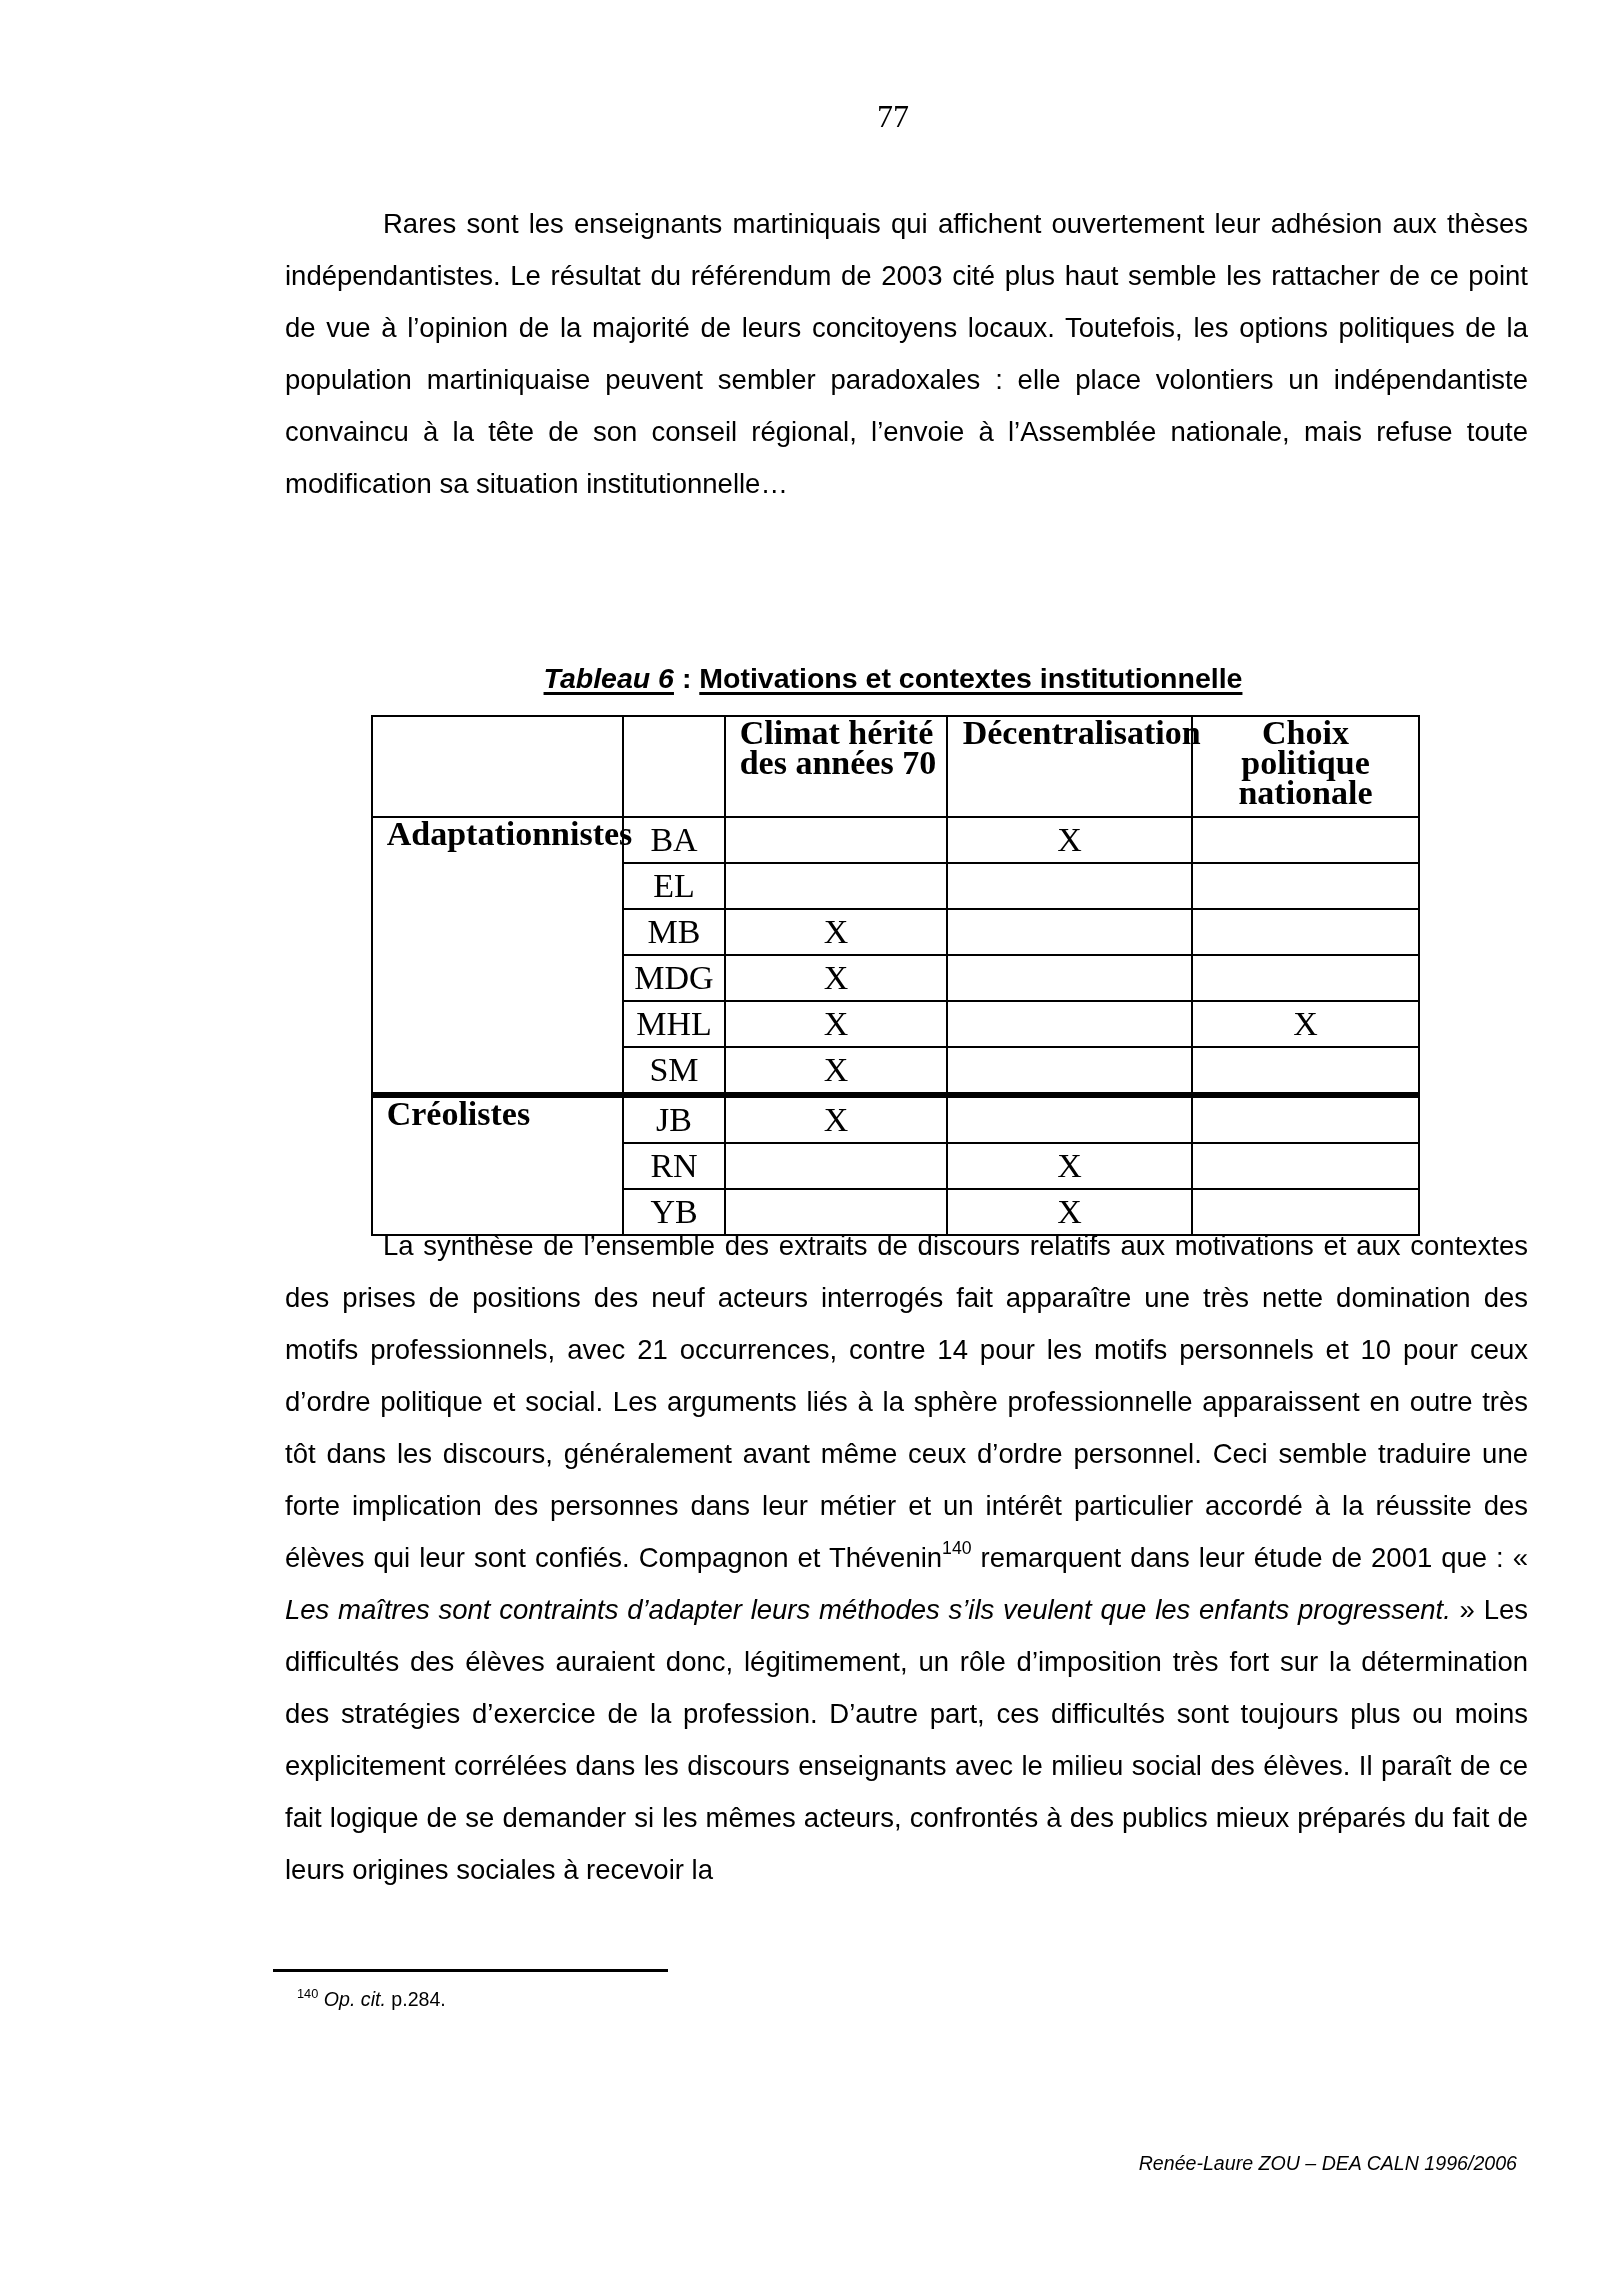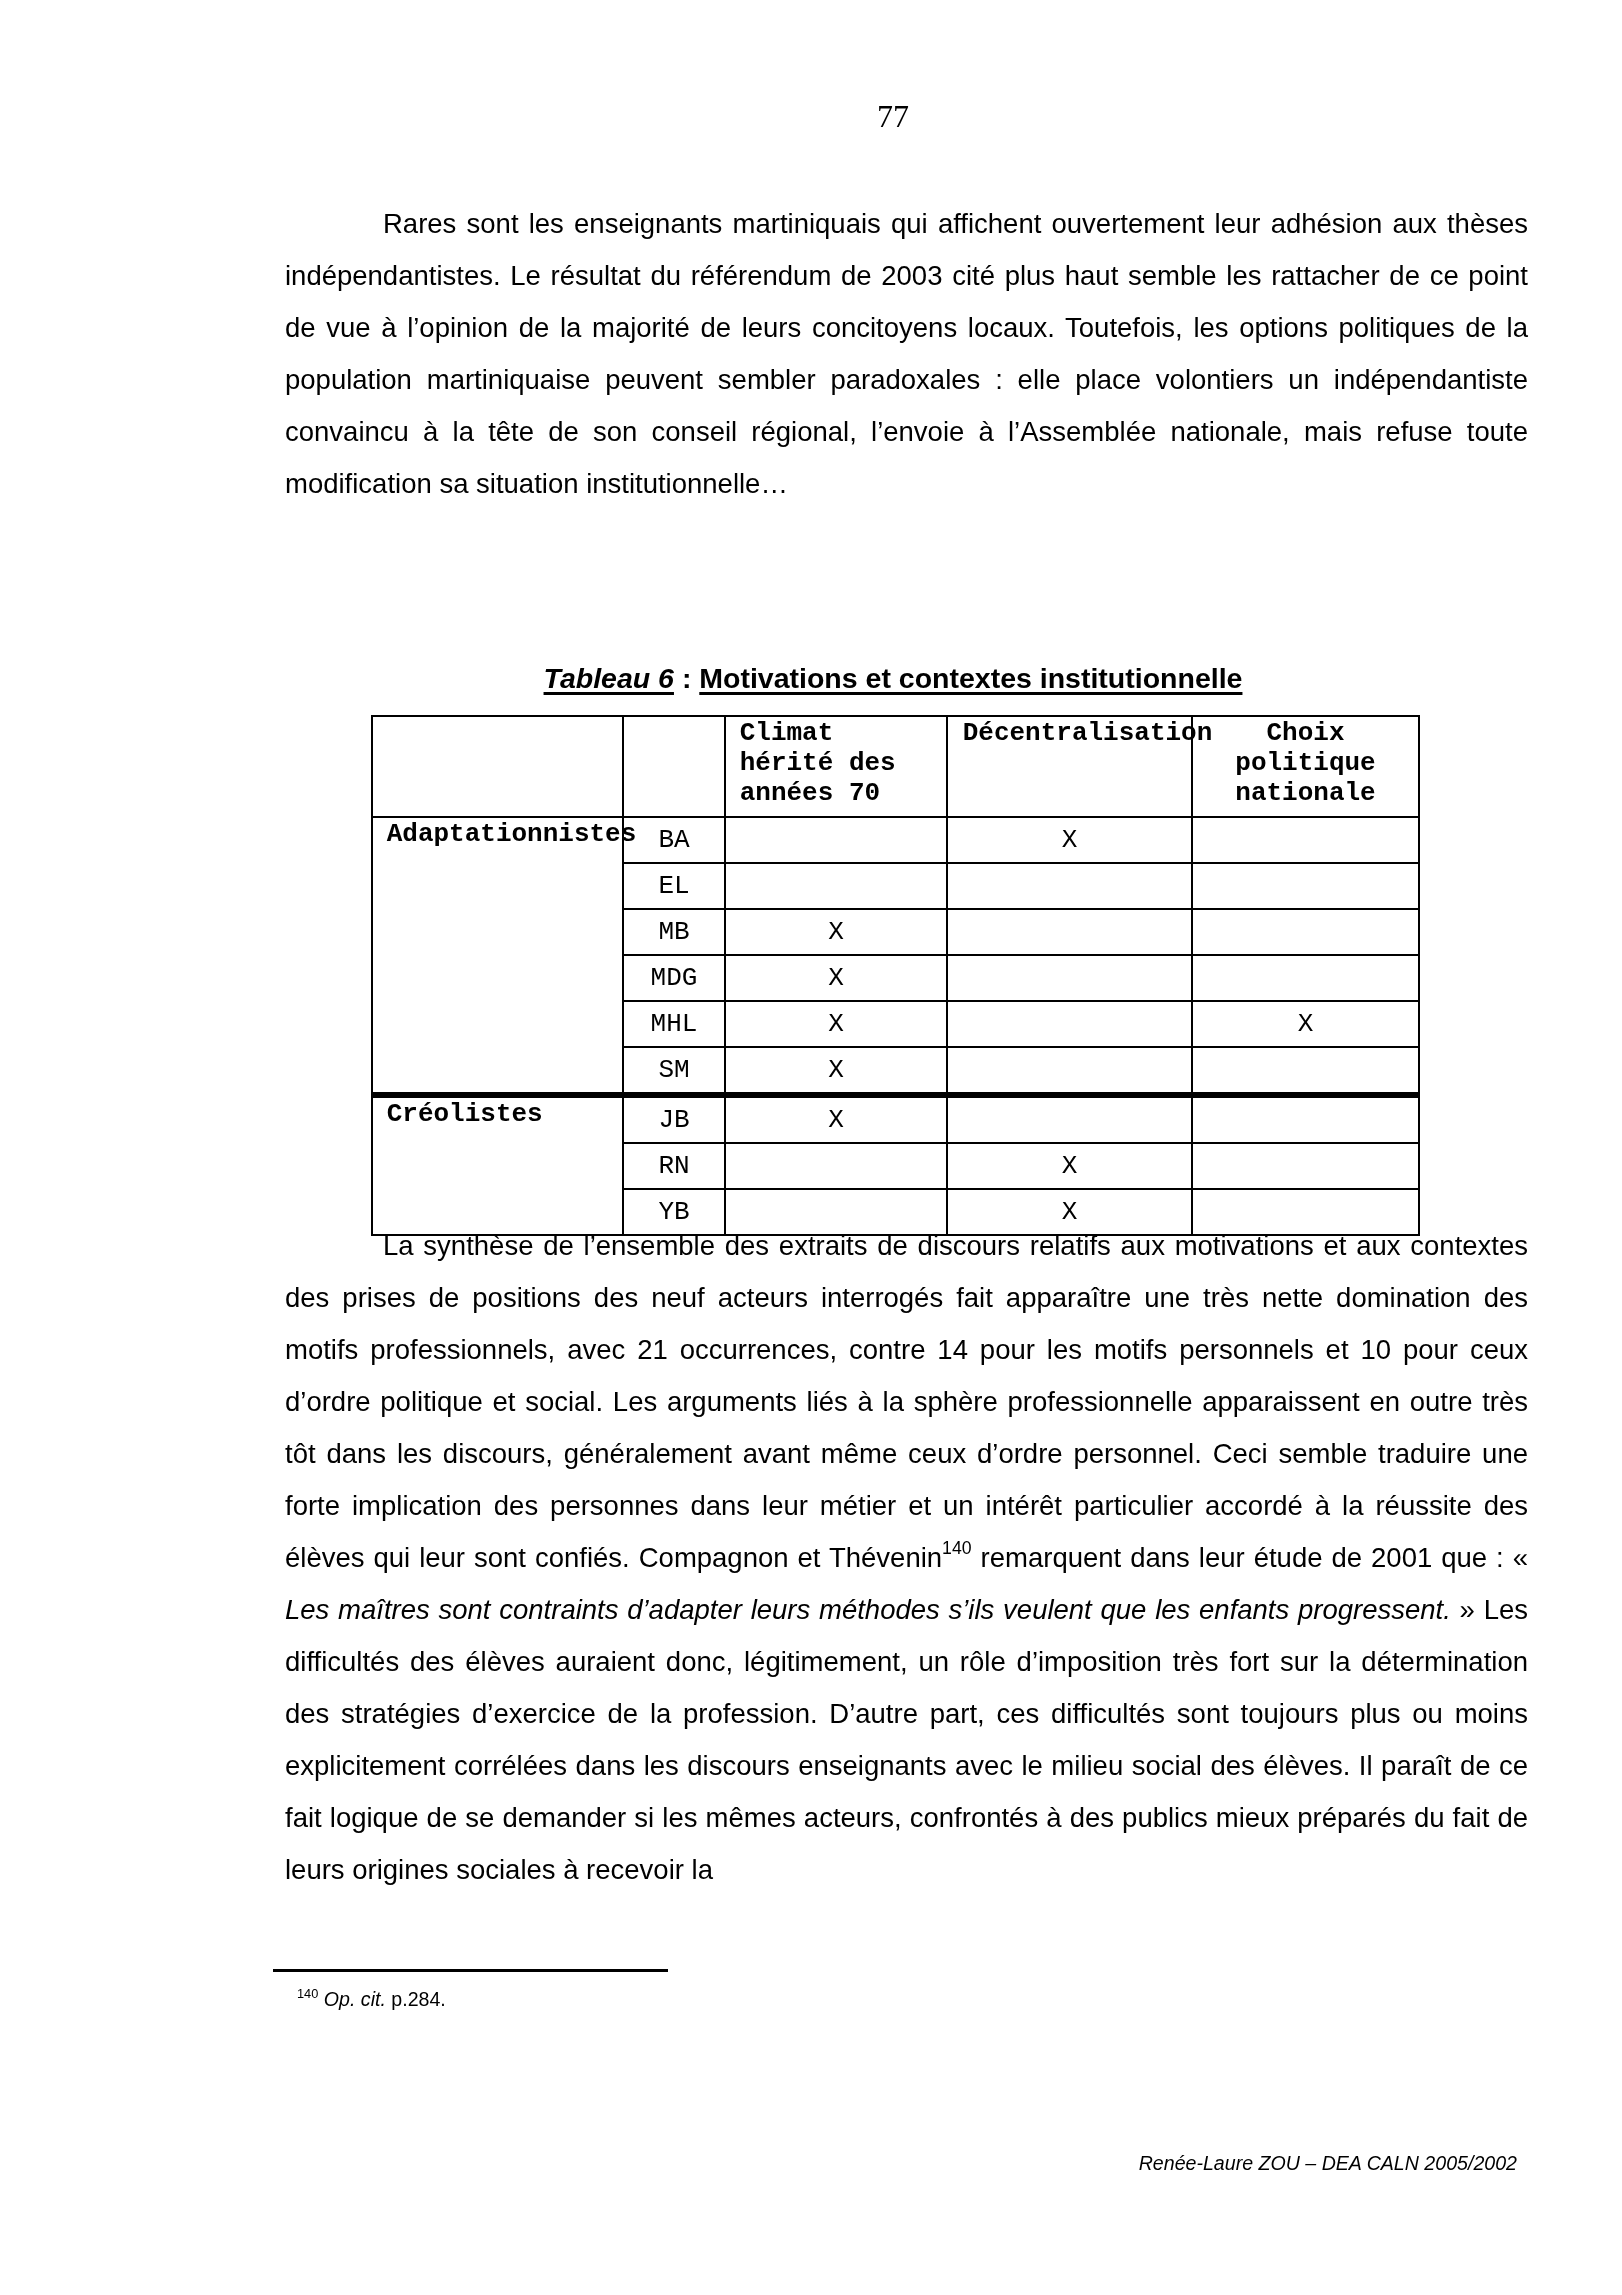--- a/index.html
+++ b/index.html
@@ -21,21 +21,21 @@
 
   .table-title {
     position: absolute; top: 662px; left: 0; width: 1786px; text-align: center;
     font-family: "Liberation Sans", sans-serif; font-weight: bold; font-size: 28.5px;
   }
   .table-title .t-label { font-style: italic; text-decoration: underline; text-decoration-thickness: 2.9px; text-underline-offset: 3.9px; }
   .table-title .t-text { text-decoration: underline; text-decoration-thickness: 2.9px; text-underline-offset: 3.9px; }
 
   table.data {
     position: absolute; top: 715px; left: 371px; width: 1048px;
-    border-collapse: collapse; font-family: Liberation Mono, monospace; font-size: 26px;
+    border-collapse: collapse; font-family: Liberation Serif, serif; font-size: 34px;
     table-layout: fixed;
   }
   table.data td, table.data th {
     border: 2px solid #000; padding: 7px; vertical-align: top; line-height: 30px;
   }
   table.data th { font-weight: bold; text-align: left; padding: 1px 3.9px 0 13.7px; height: 98px; }
   table.data th.center { text-align: center; padding-left: 3.9px; }
   table.data td.group { font-weight: bold; padding-left: 13.7px; padding-top: 1px; }
   table.data td.code { text-align: center; }
   table.data td.mark { text-align: center; }
@@ -136,14 +136,14 @@
     <td class="mark"></td>
   </tr>
 </tbody>
   </table>
 
 <p class="para" id="para2"><span class="indent"></span><span>La synthèse de l’ensemble des extraits de discours relatifs aux motivations et aux contextes des prises de positions des neuf acteurs interrogés fait apparaître une très nette domination des motifs professionnels, avec 21 occurrences, contre 14 pour les motifs personnels et 10 pour ceux d’ordre politique et social. Les arguments liés à la sphère professionnelle apparaissent en outre très tôt dans les discours, généralement avant même ceux d’ordre personnel. Ceci semble traduire une forte implication des personnes dans leur métier et un intérêt particulier accordé à la réussite des élèves qui leur sont confiés. Compagnon et Thévenin</span><sup>140</sup><span> remarquent dans leur étude de 2001 que : « </span><i>Les maîtres sont contraints d’adapter leurs méthodes s’ils veulent que les enfants progressent.</i><span> » Les difficultés des élèves auraient donc, légitimement, un rôle d’imposition très fort sur la détermination des stratégies d’exercice de la profession. D’autre part, ces difficultés sont toujours plus ou moins explicitement corrélées dans les discours enseignants avec le milieu social des élèves. Il paraît de ce fait logique de se demander si les mêmes acteurs, confrontés à des publics mieux préparés du fait de leurs origines sociales à recevoir la</span></p>
 
 <div class="fn-rule"></div>
 <div class="footnote"><sup>140</sup> <i>Op. cit.</i><span> p.284.</span></div>
 
-<div class="footer">Renée-Laure ZOU – DEA CALN 2005/2002</div>
+<div class="footer">Renée-Laure ZOU – DEA CALN 1996/2006</div>
 
 
 </body></html>

